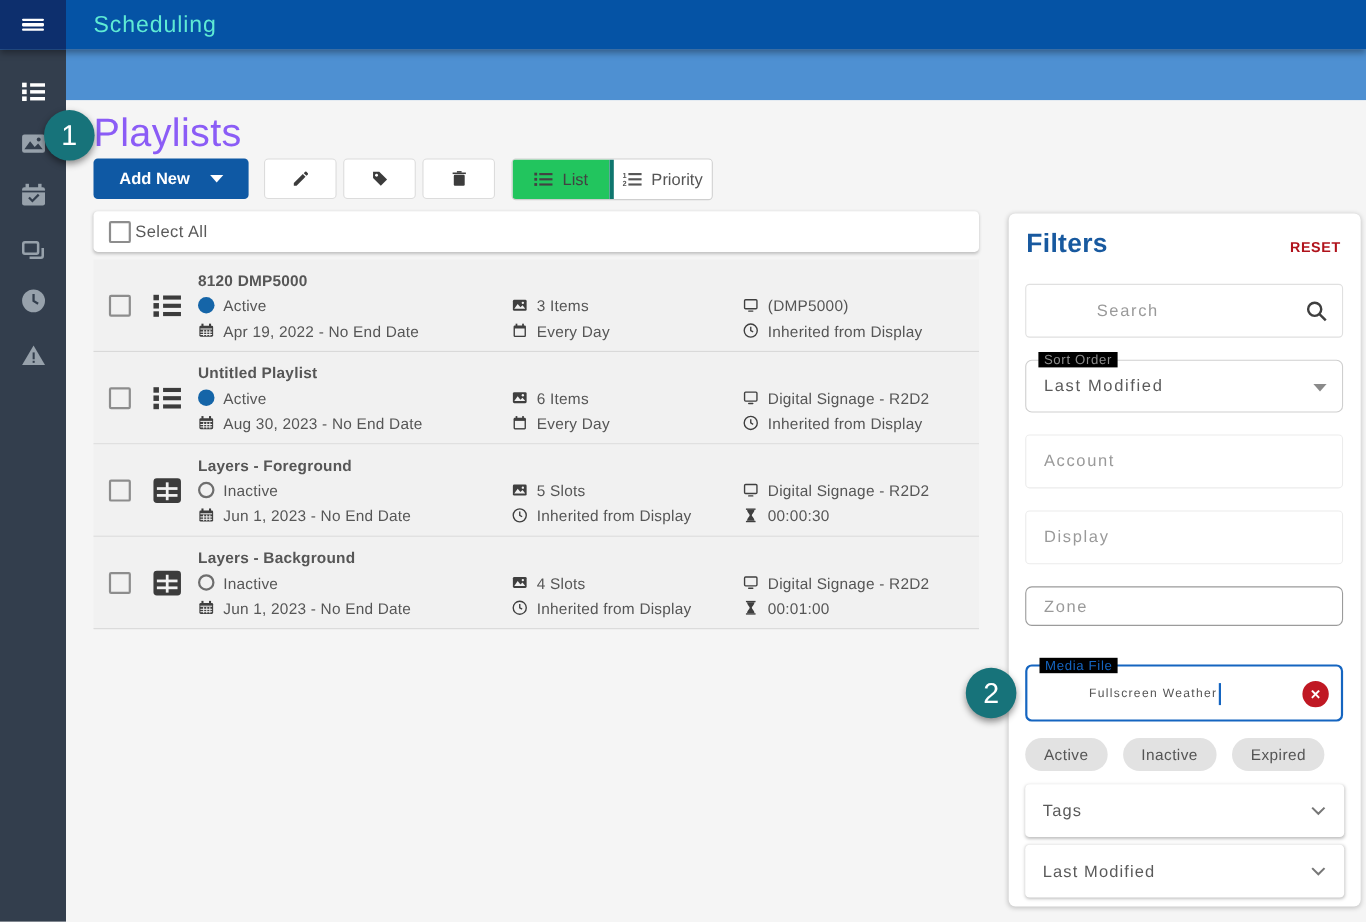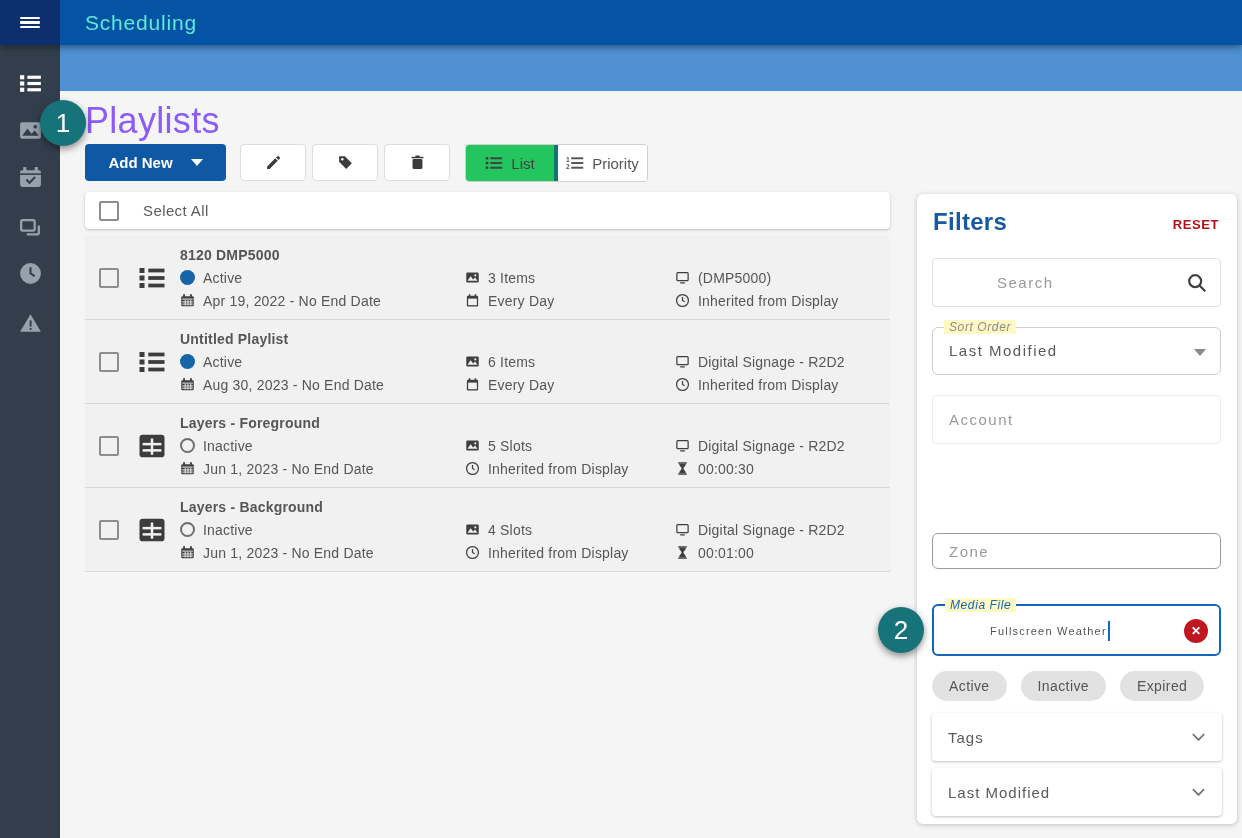--- a/index.html
+++ b/index.html
@@ -35,21 +35,21 @@
   .toggle-group { position:absolute; left:465px; top:144px; height:38px; display:flex; border-radius:4px; overflow:hidden; border:1px solid #cfcfcf; }
   .toggle-btn { height:100%; display:flex; align-items:center; justify-content:center; gap:8px; font-size:15px; cursor:pointer; }
   .toggle-btn svg { width:18px; height:16px; }
   .toggle-list { width:88px; background:#22c55e; color:#424242; }
   .toggle-priority { width:93px; background:#ffffff; color:#555; border-left:4px solid #0f766e; }
 
   
   .selectall-card { position:absolute; left:85px; top:192px; width:805px; height:37px; background:#fff; border-radius:4px; box-shadow:0 1px 3px rgba(0,0,0,.22); display:flex; align-items:center; z-index:2; }
   .checkbox { width:20px; height:20px; border:2px solid #8d8d8d; border-radius:2px; background:transparent; cursor:pointer; flex:none; }
   .selectall-card .checkbox { margin-left:14px; }
-  .selectall-label { margin-left:24px; font-size:15px; color:#5a5a5a; letter-spacing:.4px; }
+  .selectall-label { margin-left:4px; font-size:15px; color:#5a5a5a; letter-spacing:.4px; }
 
   .rows { position:absolute; left:85px; top:236px; width:805px; }
   .prow { position:relative; height:84px; background:#f1f1f1; border-bottom:1px solid #d9d9d9; }
   .prow .checkbox { position:absolute; left:14px; top:32px; }
   .type-icon { position:absolute; left:52px; top:27px; width:30px; height:30px; color:#3c3c3c; }
   .type-icon svg { width:30px; height:30px; }
   .rcol { position:absolute; top:7px; display:flex; flex-direction:column; }
   .rcol .ln { height:23px; display:flex; align-items:center; font-size:14px; color:#565656; letter-spacing:.2px; }
   .rcol .ln svg { width:15px; height:15px; margin-right:8px; flex:none; color:#3f3f3f; }
   .col1 { left:95px; width:280px; }
@@ -63,21 +63,21 @@
   
   .filters-card { position:absolute; left:917px; top:194px; width:320px; height:630px; background:#fff; border-radius:6px; box-shadow:0 1px 5px rgba(0,0,0,.22); z-index:2; }
   .filters-title { position:absolute; left:16px; top:14px; font-size:24px; font-weight:bold; color:#18599f; letter-spacing:.3px; }
   .reset-btn { position:absolute; right:18px; top:23px; font-size:13px; font-weight:bold; color:#b0121b; letter-spacing:.6px; background:none; border:none; cursor:pointer; font-family:inherit; }
   .f-field { position:absolute; left:15px; width:289px; background:#fff; }
   .f-input { width:100%; height:100%; border:none; outline:none; background:transparent; font-family:inherit; font-size:15px; color:#555; letter-spacing:1.5px; padding:0 40px 0 16px; }
   .f-input::placeholder { color:#9a9a9a; letter-spacing:1.5px; }
   .search-field { top:64px; height:49px; border:1px solid #e0e0e0; border-radius:4px;padding-left:48px; }
   .search-icon { position:absolute; right:12px; top:13px; width:22px; height:22px; color:#3f3f3f; }
   .outlined { border-radius:6px; }
-  .legend { position:absolute; top:-8px; left:11px; background:#fef9c3; padding:0 5px; font-size:12px; letter-spacing:.6px;font-style:italic; }
+  .legend { position:absolute; top:-8px; left:11px; background:#000000; padding:0 5px; font-size:12px; letter-spacing:.6px; }
   .sort-field { top:133px; height:48px; border:1px solid #cfcfcf; }
   .sort-field .legend { color:#8b8b8b; }
   .sort-value { position:absolute; left:16px; top:14px; font-size:15px; color:#5a5a5a; letter-spacing:1.5px; }
   .select-caret { position:absolute; right:14px; top:21px; width:0; height:0; border-left:6px solid transparent; border-right:6px solid transparent; border-top:7px solid #8a8a8a; }
   .account-field { top:201px; height:49px; border:1px solid #ececec; border-radius:4px; }
   .display-field { top:270px; height:49px; border:1px solid #ececec; border-radius:4px; }
   .zone-field { top:339px; height:36px; border:1px solid #9b9b9b; }
   .media-field { top:410px; height:52px; border:2px solid #1565c0; }
   .media-field .legend { color:#1565c0; }
   .media-inner { position:absolute; left:16px; top:15px; display:flex; align-items:center; }
@@ -513,20 +513,23 @@
     <div class="f-field outlined sort-field">
       <span class="legend">Sort Order</span>
       <span class="sort-value">Last Modified</span>
       <span class="select-caret"></span>
     </div>
 
     <div class="f-field account-field">
       <input class="f-input" type="text" placeholder="Account" style="">
     </div>
 
+    <div class="f-field display-field">
+      <input class="f-input" type="text" placeholder="Display" style="">
+    </div>
 
     <div class="f-field outlined zone-field">
       <input class="f-input" type="text" placeholder="Zone" style="">
     </div>
 
     <div class="f-field outlined media-field">
       <span class="legend">Media File</span>
       <span class="media-inner">
         <span class="media-value">Fullscreen Weather</span>
         <span class="caret-bar"></span>

